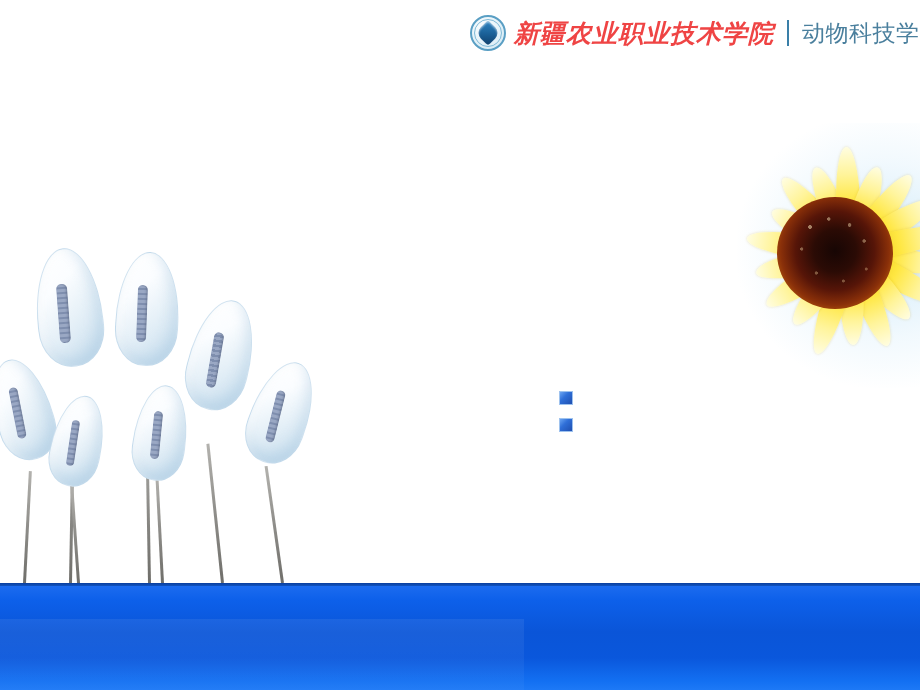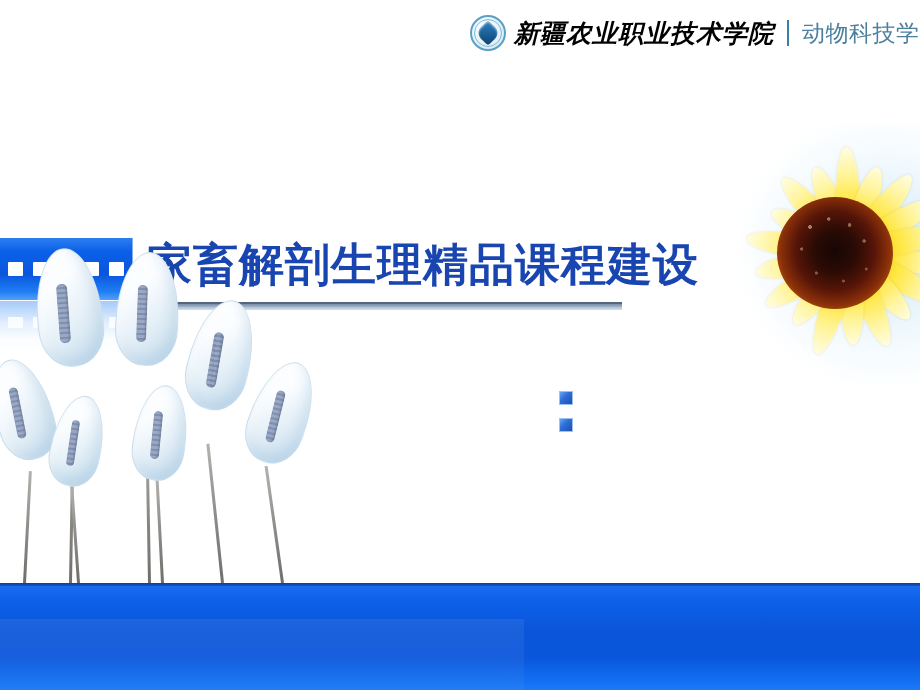--- a/index.html
+++ b/index.html
@@ -60,21 +60,21 @@
     background: linear-gradient(135deg, #2f86c4 0%, #1a5f96 55%, #0f3f6b 100%);
     transform: rotate(45deg);
     border-radius: 3px 8px 3px 8px;
     box-shadow: inset 1px 1px 2px rgba(255,255,255,0.55);
   }
   .logo-text-main {
     font-family: "Liberation Serif", "DejaVu Serif", serif;
     font-size: 25px;
     font-weight: bold;
     font-style: italic;
-    color: #000000;
+    color: #ef4444;
     letter-spacing: 1px;
     white-space: nowrap;
     line-height: 1;
   }
   .logo-divider {
     width: 2px;
     height: 26px;
     background: #3a7fa8;
     margin: 0 5px;
     flex: 0 0 2px;
@@ -346,38 +346,20 @@
         <div class="sf-petal" style="width: 92px; transform: rotate(248deg);"></div>
         <div class="sf-petal" style="width: 106px; transform: rotate(268deg);"></div>
         <div class="sf-petal" style="width: 90px; transform: rotate(288deg);"></div>
         <div class="sf-petal" style="width: 98px; transform: rotate(308deg);"></div>
         <div class="sf-petal" style="width: 96px; transform: rotate(328deg);"></div>
         <div class="sf-petal" style="width: 104px; transform: rotate(348deg);"></div>
       </div>
     <div class="sf-center"></div>
   </div>
 
-  <div class="title-row">
-    <div class="film-bar" id="film-bar">
-        <div class="film-hole"></div>
-        <div class="film-hole"></div>
-        <div class="film-hole"></div>
-        <div class="film-hole"></div>
-        <div class="film-hole"></div>
-      </div>
-    <div class="film-bar-reflection" id="film-bar-ref">
-        <div class="film-hole-ref"></div>
-        <div class="film-hole-ref"></div>
-        <div class="film-hole-ref"></div>
-        <div class="film-hole-ref"></div>
-        <div class="film-hole-ref"></div>
-      </div>
-    <div class="slide-title">家畜解剖生理精品课程建设</div>
-    <div class="title-underline"></div>
-  </div>
 
   <div class="bullets">
     <div class="bullet-square"></div>
     <div class="bullet-square"></div>
   </div>
 
   <div class="lilies" id="lilies">
       <div class="lily" style="left: 0px; width: 57.04px; height: 237.04px;">
         <div class="stem" style="height: 112px; transform: rotate(3deg);"></div>
         <div class="spathe" style="width: 57.04px; height: 103.04px; left: 0px; bottom: 122px; transform: rotate(-16deg);"></div>

